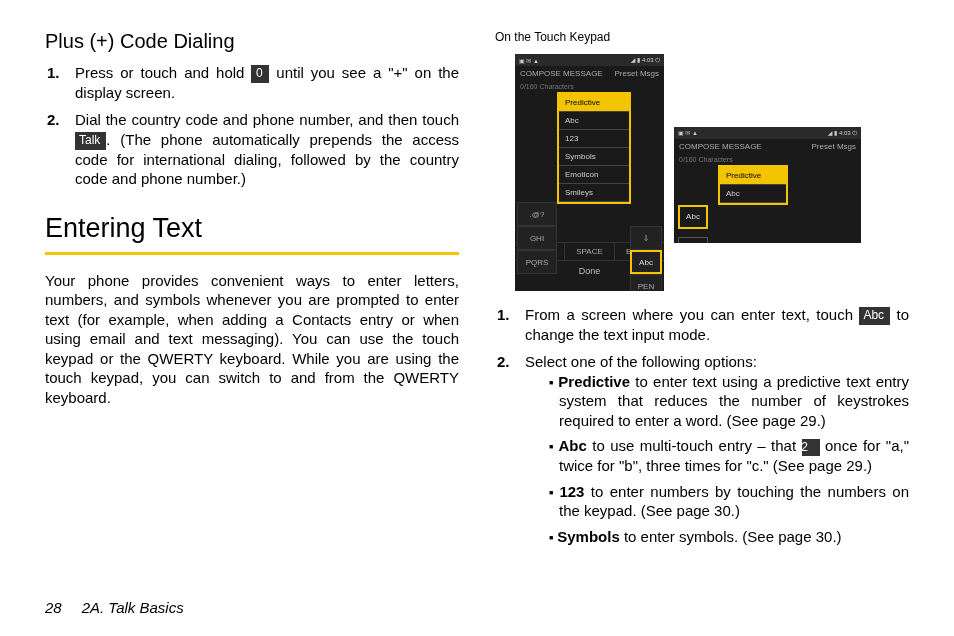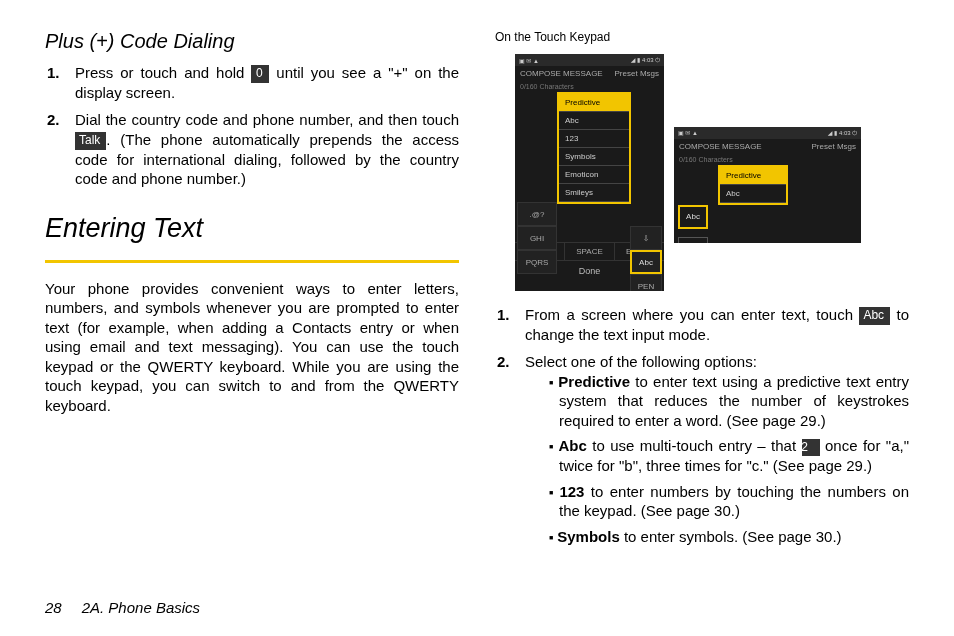--- a/index.html
+++ b/index.html
@@ -10,31 +10,29 @@
     font-size: 15px;
     color: #000;
     background: #fff;
     padding: 30px 45px 20px 45px;
     display: flex;
     flex-direction: column;
   }
   .content { display: flex; gap: 36px; flex: 1; }
   .col { flex: 1; }
   .h-ital {
-    font-style: italic;
     font-weight: normal;
     font-size: 20px;
     margin-bottom: 10px;
   }
   .h-big {
-    font-style: italic;
     font-weight: normal;
     font-size: 27px;
     margin-top: 24px;
-    margin-bottom: 16px;
+    margin-bottom: 8px;
   }
   .yellow-rule {
     height: 3px;
     background: #f2c500;
     border: none;
     margin-bottom: 16px;
   }
   .body-p { text-align: justify; line-height: 1.3; margin-bottom: 8px; }
   ol.listnum { list-style: none; padding-left: 20px; margin-top: 4px; }
   ol.listnum > li { position: relative; padding-left: 10px; margin-bottom: 8px; text-align: justify; line-height: 1.3; }
@@ -200,14 +198,14 @@
           <li><span class="bold">123</span><span> to enter numbers by touching the numbers on the keypad. (See page 30.)</span></li>
           <li><span class="bold">Symbols</span><span> to enter symbols. (See page 30.)</span></li>
         </ul>
       </li>
     </ol>
   </div>
 </div>
 
 <div class="footer">
   <span>28</span>
-  <span>2A. Phone Basics</span>
+  <span>2A. Talk Basics</span>
 </div>
 
 </body></html>

